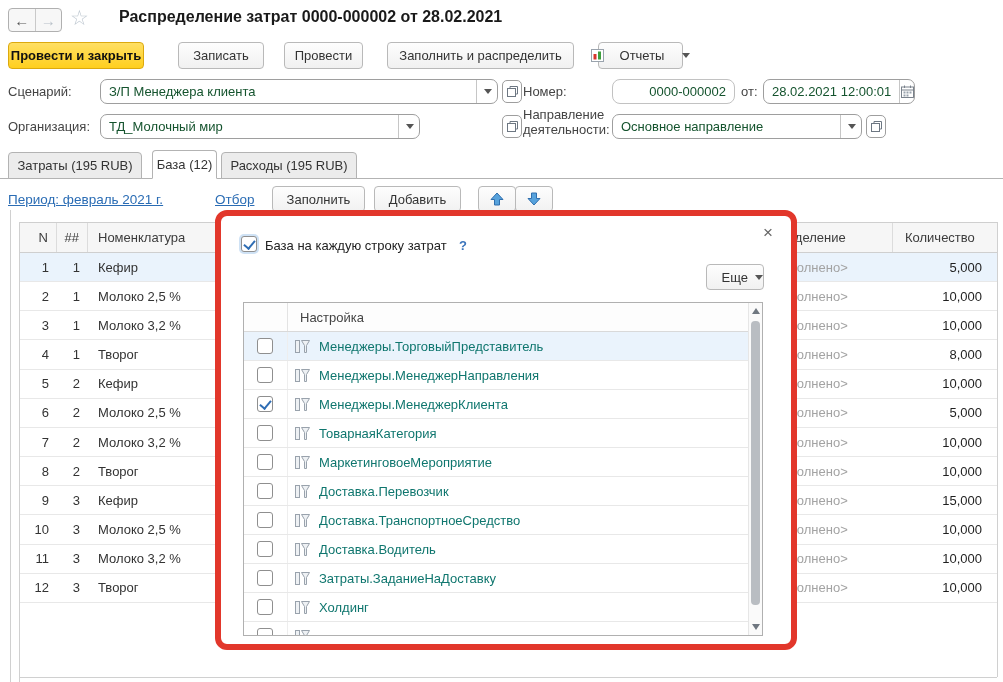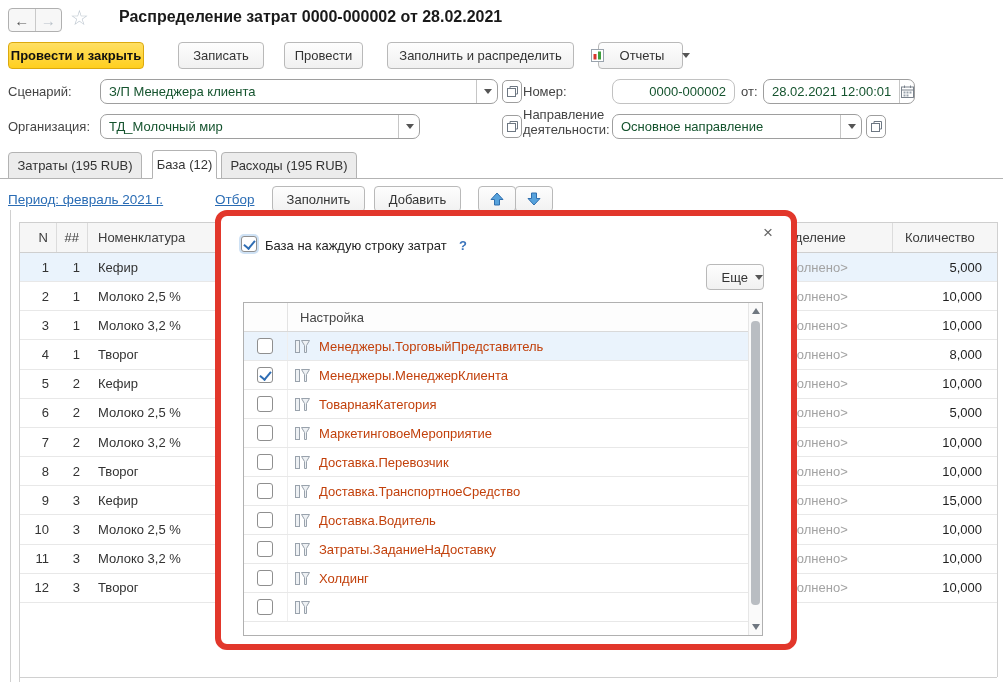--- a/index.html
+++ b/index.html
@@ -94,21 +94,21 @@
             background:linear-gradient(#fdfdfd,#f1f1f1);display:flex;align-items:center;justify-content:flex-end;gap:5px;cursor:pointer}
   .plist{position:absolute;left:22px;top:86px;width:520px;height:334px;border:1px solid #b0b0b0;overflow:hidden;background:#fff}
   .plist-head{height:29px;border-bottom:1px solid #d9d9d9;display:flex;align-items:center;background:#fdfdfd}
   .plist-head .hcb{width:44px;height:100%;border-right:1px solid #e3e3e3}
   .plist-head .hname{padding-left:12px;color:#444}
   .litem{position:relative;height:29px;border-bottom:1px solid #e8e8e8;display:flex;align-items:center}
   .litem.sel{background:var(--row-hl)}
   .litem .cbwrap{width:44px;height:100%;border-right:1px solid #eee;position:relative;flex:none}
   .litem .cb{left:13px;top:6px}
   .licon{flex:none;margin-left:6px;display:flex;align-items:center}
-  .llabel{margin-left:8px;white-space:nowrap;color:#c2410c}
+  .llabel{margin-left:8px;white-space:nowrap;color:#0f766e}
   
   .sbar{position:absolute;right:0;top:0;width:14px;height:100%;background:#fafafa;border-left:1px solid #e6e6e6}
   .sarrow{position:absolute;left:3px;width:0;height:0;border-left:4px solid transparent;border-right:4px solid transparent;cursor:pointer}
   .sarrow.up{top:5px;border-bottom:6px solid #6f7780}
   .sarrow.down{bottom:5px;border-top:6px solid #6f7780}
   .sthumb{position:absolute;left:2px;top:18px;width:9px;height:284px;background:#b9bdc2;border-radius:4px;cursor:grab}
   svg{display:block}
 </style>
 </head>
 <body>
@@ -362,20 +362,32 @@
           </span>
     <span class="licon">
       <svg width="17" height="17" viewBox="0 0 17 17">
               <rect x="1.5" y="2.5" width="4" height="12" fill="#eef1f4" stroke="#99a2ac"></rect>
               <path d="M7.5 2.5 H15.5 L12.5 7.5 V14.5 H10.5 V7.5 Z" fill="#eef1f4" stroke="#99a2ac" stroke-linejoin="round"></path>
             </svg>
     </span>
     <span class="llabel">Менеджеры.ТорговыйПредставитель</span>
   </div>
 
+  <div class="litem">
+    <span class="cbwrap">
+            <span class="cb"></span>
+          </span>
+    <span class="licon">
+      <svg width="17" height="17" viewBox="0 0 17 17">
+              <rect x="1.5" y="2.5" width="4" height="12" fill="#eef1f4" stroke="#99a2ac"></rect>
+              <path d="M7.5 2.5 H15.5 L12.5 7.5 V14.5 H10.5 V7.5 Z" fill="#eef1f4" stroke="#99a2ac" stroke-linejoin="round"></path>
+            </svg>
+    </span>
+    <span class="llabel">Менеджеры.МенеджерНаправления</span>
+  </div>
 
   <div class="litem">
     <span class="cbwrap">
             <span class="cb checked"></span>
           </span>
     <span class="licon">
       <svg width="17" height="17" viewBox="0 0 17 17">
               <rect x="1.5" y="2.5" width="4" height="12" fill="#eef1f4" stroke="#99a2ac"></rect>
               <path d="M7.5 2.5 H15.5 L12.5 7.5 V14.5 H10.5 V7.5 Z" fill="#eef1f4" stroke="#99a2ac" stroke-linejoin="round"></path>
             </svg>

